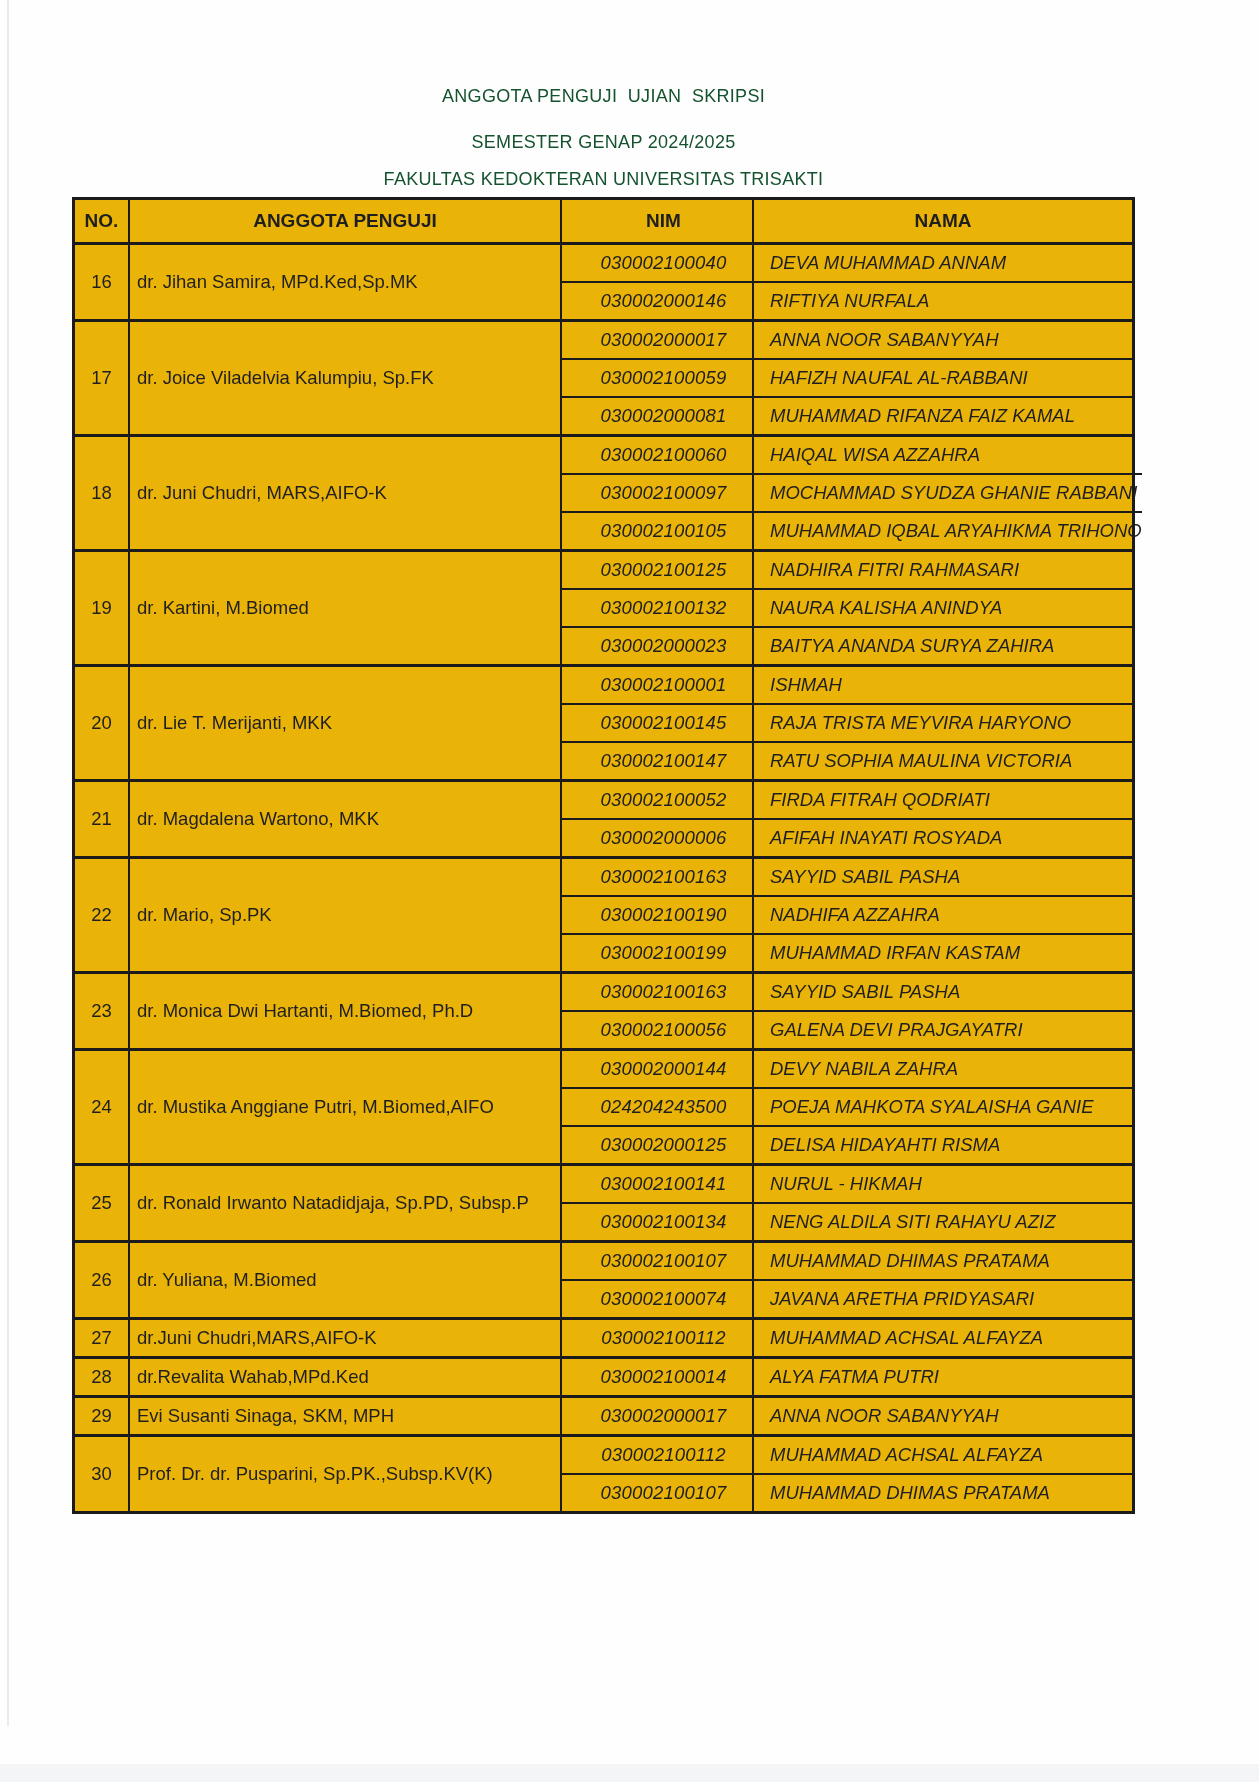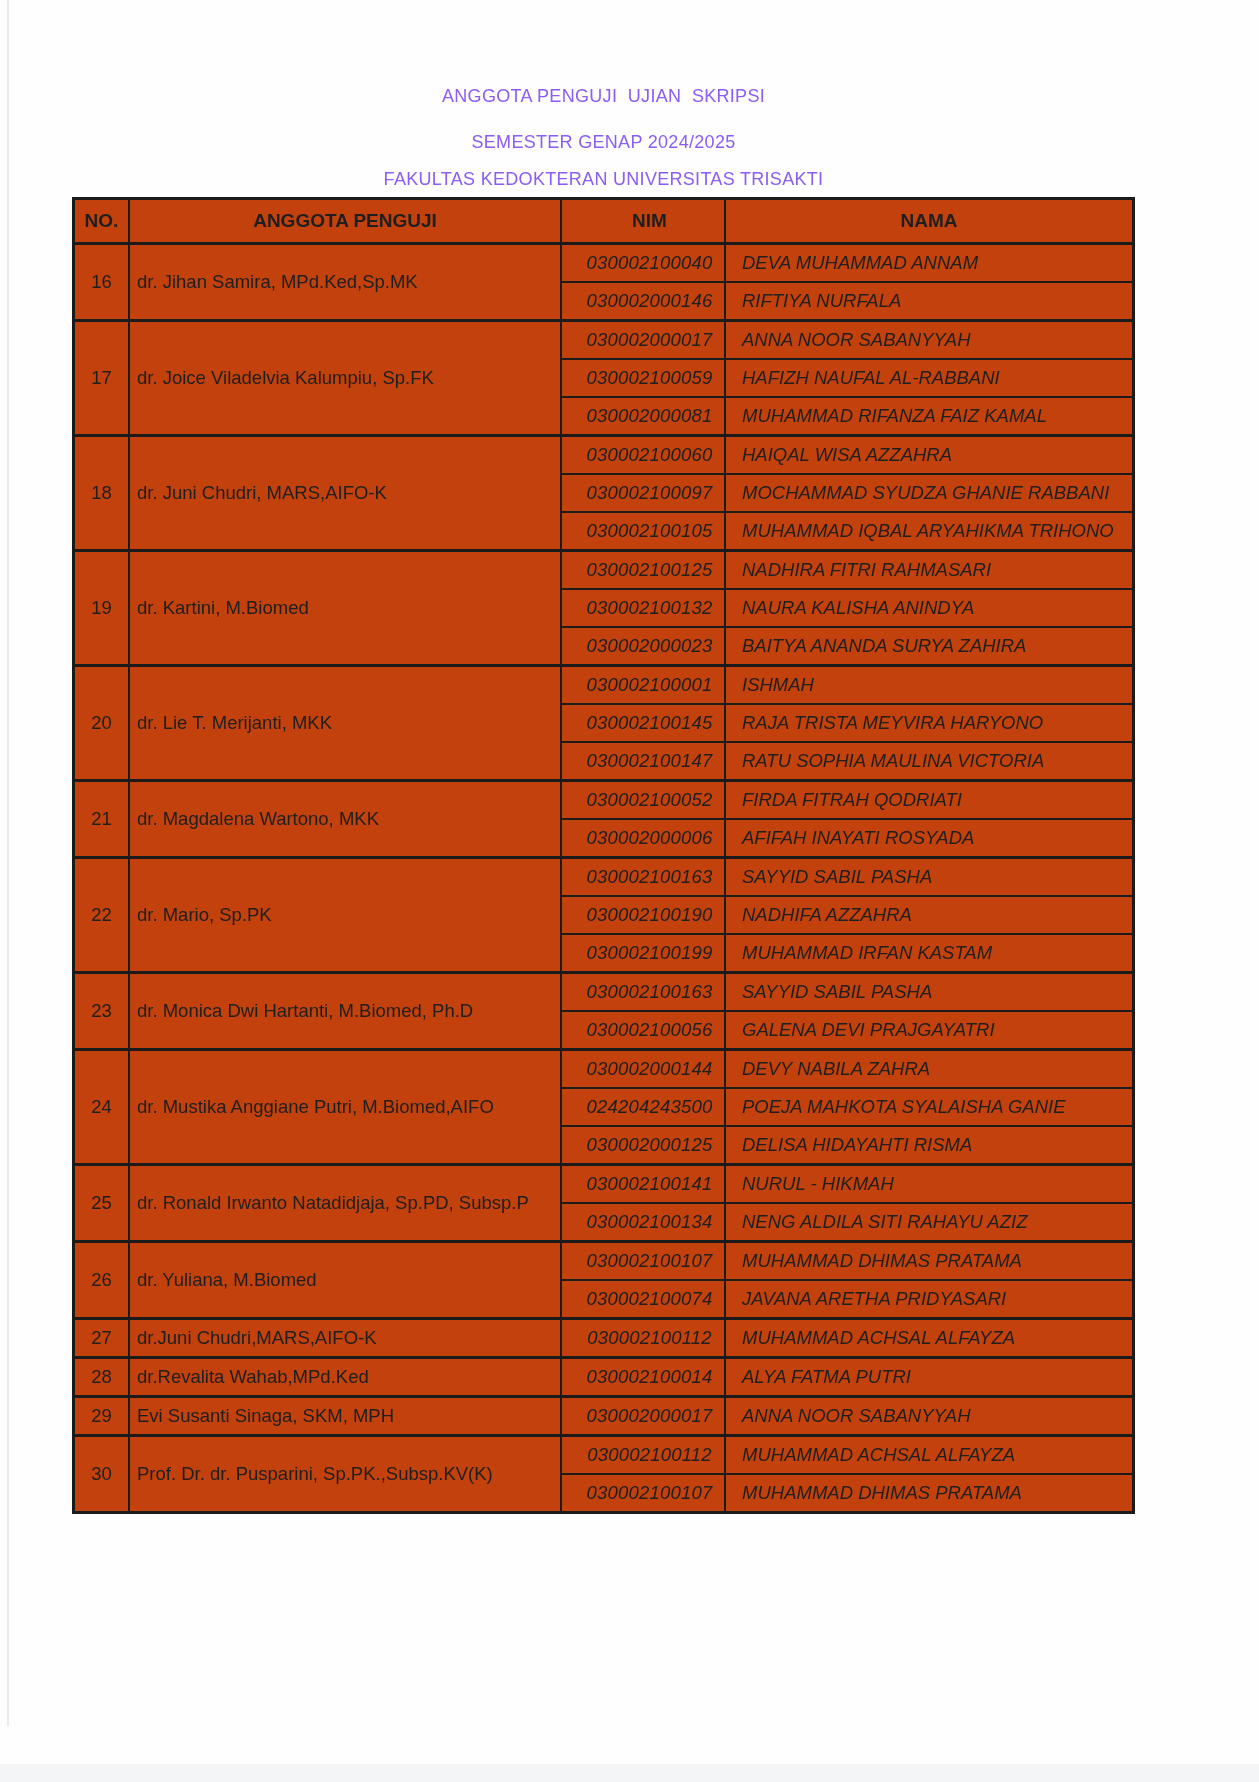--- a/index.html
+++ b/index.html
@@ -35,34 +35,34 @@
     position: absolute;
     top: 86px;
     left: 72px;
     width: 1063px;
     text-align: center;
   }
   .title-line {
     font-size: 18px;
     letter-spacing: 0.3px;
     white-space: pre;
-    color: #8b5cf6;
+    color: #14532d;
   }
   .title-1 { margin-bottom: 25px; }
   .title-2 { margin-bottom: 16px; }
 
   
   .doc-table {
     position: absolute;
     left: 72px;
     top: 197px;
     width: 1063px;
     border: 3.5px solid #1b1b1b;
     box-sizing: border-box;
-    background: #c2410c;
+    background: #eab308;
   }
   .header-row {
     display: flex;
     height: 42px;
     border-bottom: 3.5px solid #1b1b1b;
     font-weight: bold;
     font-size: 19px;
   }
   .c-no {
     width: 55px;
@@ -76,21 +76,21 @@
   .c-ex {
     width: 432px;
     flex: none;
     border-right: 2.5px solid #1b1b1b;
     box-sizing: border-box;
     display: flex;
     align-items: center;
   }
   .header-row .c-ex { justify-content: center; }
   .c-nim {
-    width: 164px;
+    width: 192px;
     flex: none;
     border-right: 2.5px solid #1b1b1b;
     box-sizing: border-box;
     display: flex;
     align-items: center;
     justify-content: center;
     padding-left: 13px;
   }
   .c-nama {
     flex: 1;

